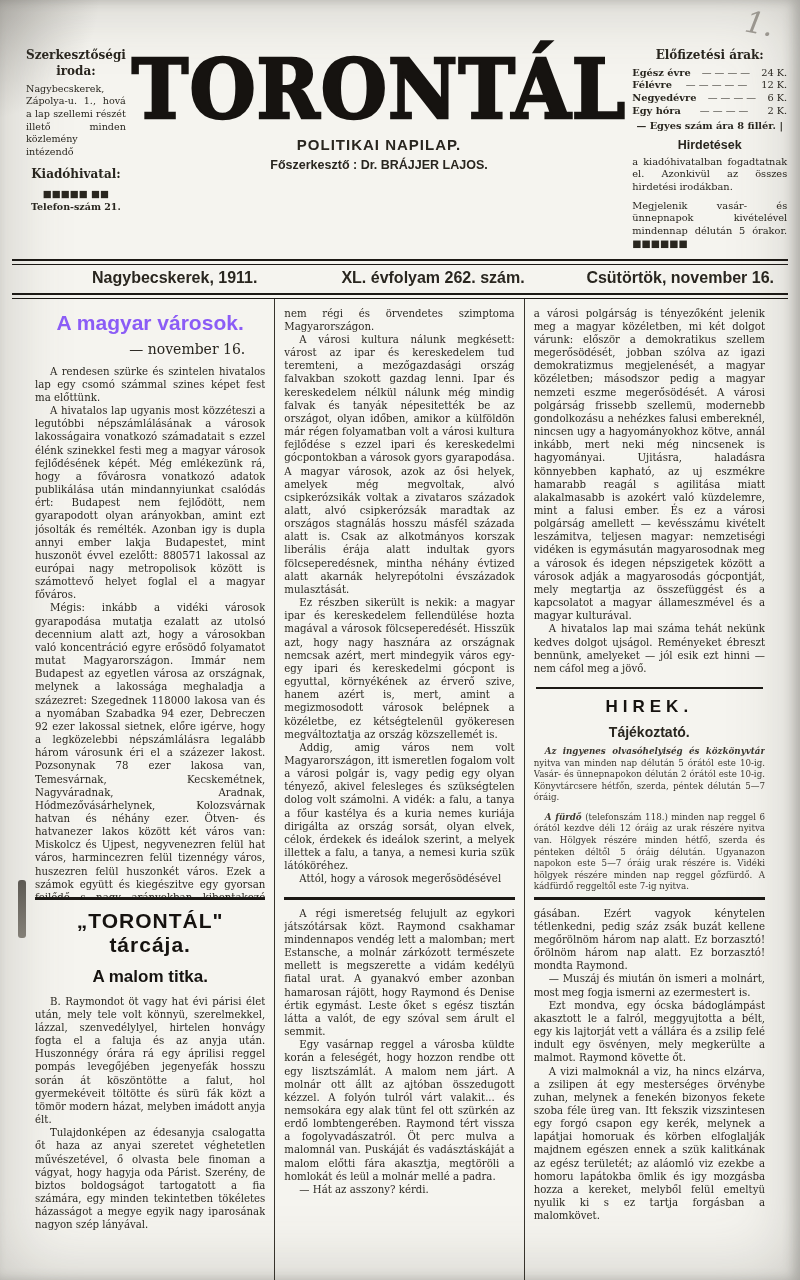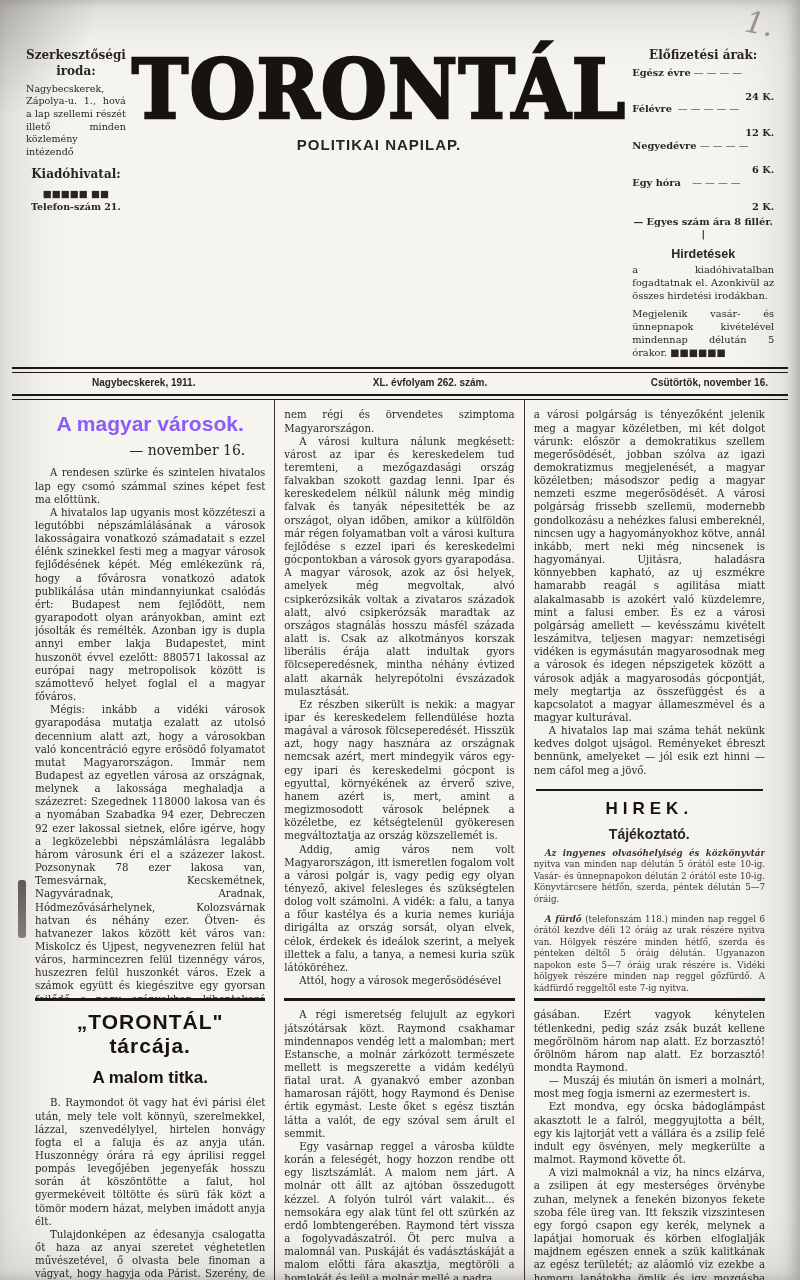--- a/index.html
+++ b/index.html
@@ -33,29 +33,29 @@
   .mh-h2 { font-weight:bold; font-size:12.5px; text-align:center; margin:5px 0 2px; font-family:"Liberation Sans", sans-serif; }
   .mh-text { text-align:justify; }
   .mh-phone { margin-top:6px; font-weight:bold; font-size:9.5px; }
   .paper-title {
     font-family:"DejaVu Serif", serif; font-weight:bold; font-size:76px; line-height:.95;
     letter-spacing:1px; color:#161310; -webkit-text-stroke:2.4px #161310;
     transform:scaleY(1.08); margin-top:8px;
   }
   .paper-sub { font-family:"Liberation Sans", sans-serif; font-weight:bold; font-size:15px; letter-spacing:1px; margin-top:10px; }
   .paper-editor { font-family:"Liberation Sans", sans-serif; font-weight:bold; font-size:12.5px; margin-top:5px; }
-  .price-row { display:flex; white-space:nowrap; }
+  .price-row { display:flex; white-space:nowrap;gap:8px; }
   .price-row .lbl { font-weight:bold; }
   .price-row .dsh { flex:1; overflow:hidden; text-align:center; color:#413d36; padding:0 3px; }
-  .price-row .val { font-weight:bold;margin-top:24px; }
+  .price-row .val { font-weight:normal; }
   .single-copy { font-weight:bold; margin:2px 0 3px; text-align:center; }
   .publish { margin-top:6px; font-weight:normal; text-align:justify; }
   
   .rule-double { margin:2px 12px 0 12px; border-top:2.5px solid #1c1915; border-bottom:1px solid #1c1915; height:6px; }
-  .dateline { display:flex; align-items:center; padding:4px 20px 4px 14px; font-family:"Liberation Sans", sans-serif; font-weight:bold; font-size:10px;justify-content:space-between; }
+  .dateline { display:flex; align-items:center; padding:4px 14px 4px 14px; font-family:"Liberation Sans", sans-serif; font-weight:bold; font-size:16px;justify-content:space-between; }
   .dateline .dl { flex:1; }
   .dl-left { text-align:left; padding-left:78px; }
   .dl-center { text-align:center; }
   .dl-right { text-align:right; padding-right:12px; }
   
   .body-grid { display:grid; grid-template-columns:1fr 1fr 1fr; height:1012px; margin:0 26px; }
   .col { display:flex; flex-direction:column; padding:0 9px; overflow:hidden; }
   .col-a, .col-b { border-right:1px solid #37332c; }
   .col-top { height:598px; overflow:hidden; padding-top:8px; }
   .col-bottom { flex:1; overflow:hidden; border-top:3px solid #1c1915; padding-top:7px; }
@@ -84,20 +84,21 @@
     <div class="mh-left">
       <div class="mh-h">Szerkesztőségi iroda:</div>
       <div class="mh-text">Nagybecskerek, Zápolya-u. 1., hová a lap szellemi részét illető minden közlemény intézendő</div>
       <div class="mh-h" style="margin-top:8px;">Kiadóhivatal:</div>
       <div class="mh-phone">■■■■■ ■■  Telefon-szám 21.</div>
     </div>
 
     <div class="mh-center">
       <div class="paper-title">TORONTÁL</div>
       <div class="paper-sub">POLITIKAI NAPILAP.</div>
+      <div class="paper-editor">Főszerkesztő : Dr. BRÁJJER LAJOS.</div>
     </div>
 
     <div class="mh-right">
       <div class="mh-h" style="text-align:center;">Előfizetési árak:</div>
       <div class="price-row">
         <span class="lbl">Egész évre</span>
         <span class="dsh">— — — —</span>
         <span class="val">24 K.</span>
       </div>
       <div class="price-row">

